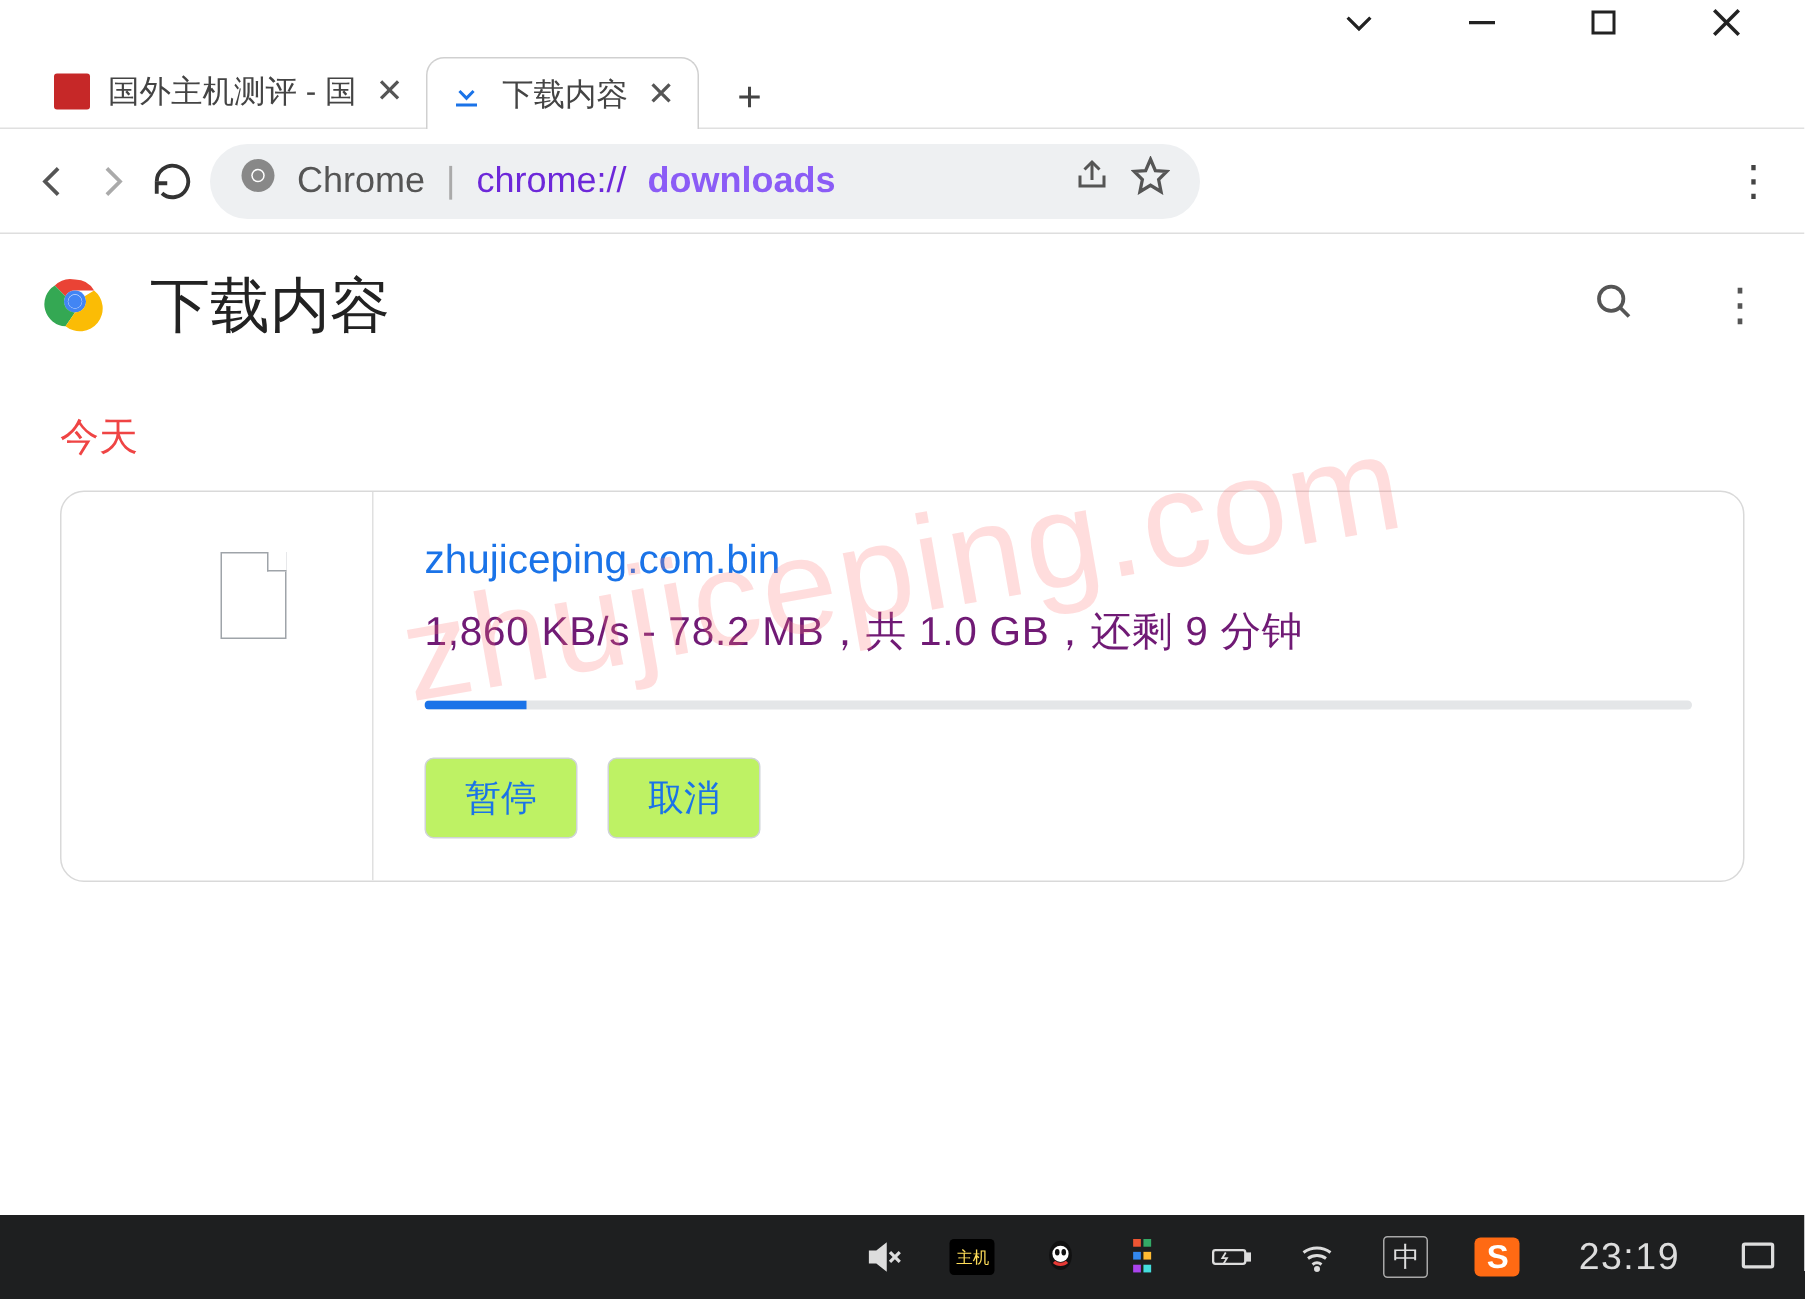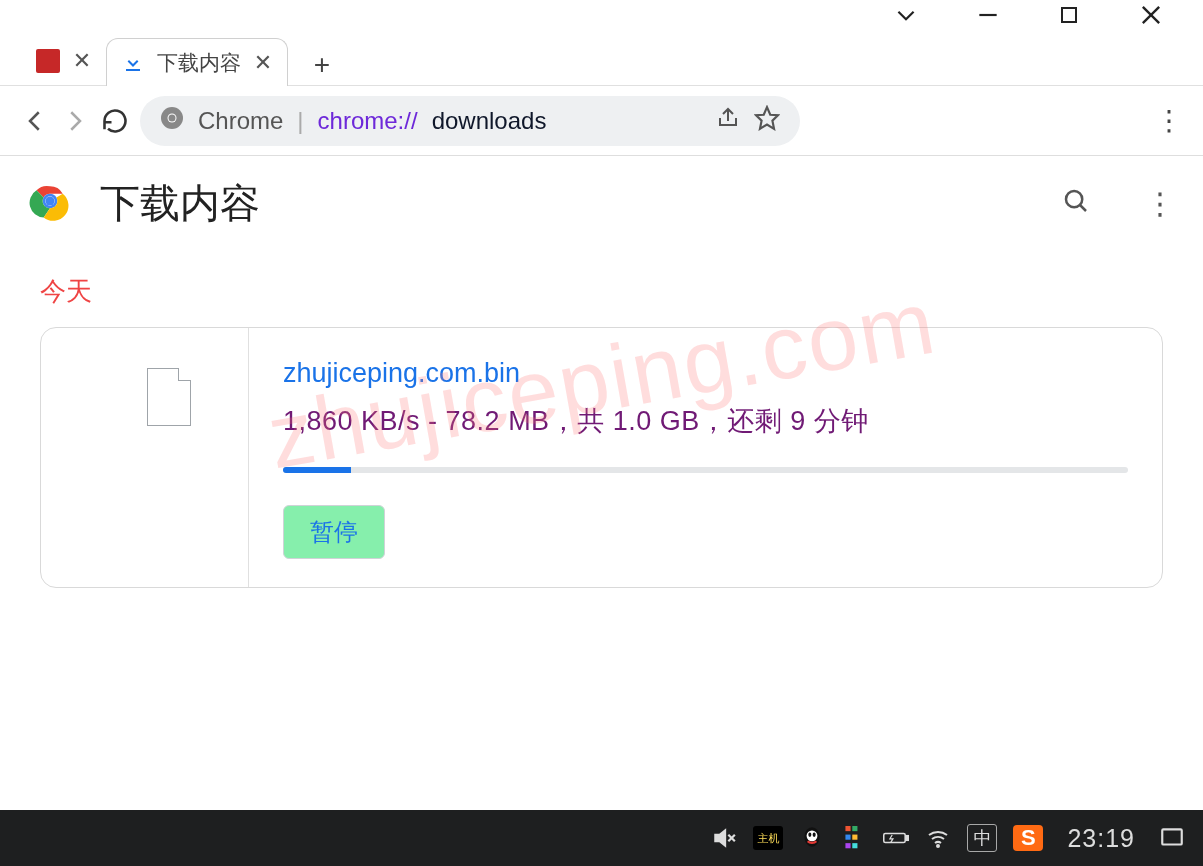--- a/index.html
+++ b/index.html
@@ -90,21 +90,21 @@
     border-radius: 26px;
     display:flex;
     align-items:center;
     padding: 0 20px;
     gap: 14px;
     font-size: 24px;
     color:#555;
   }
   .omnibox .sep { color:#aaa; }
   .omnibox .url-prefix { color:#6d28d9; }
-  .omnibox .url-strong { color:#0f172a; }
+  .omnibox .url-strong { color:#8b5cf6;font-weight:bold; }
   .omnibox .spacer { flex:1; }
   .toolbar .rightmenu { margin-left:auto; font-size:28px; color:#444; }
 
   
   .page-header {
     height: 94px;
     display:flex;
     align-items:center;
     padding: 0 28px;
     gap: 28px;
@@ -149,38 +149,38 @@
     border-bottom:1px solid #9fa4a9;
   }
   .card-body { flex:1; padding: 30px 34px 28px; }
   .fname { color:#1a73e8; font-size:27px; margin-bottom:14px; }
   .furl { color:#6a6f74; font-size:25px; margin-bottom:38px; }
   .fprog { color:#701a75; font-size:27px; margin-bottom:28px; letter-spacing: .5px;}
   .progress-track { height:6px; background:#e4e6e8; border-radius:3px; overflow:hidden; position:relative; margin-bottom:32px;}
   .progress-fill { position:absolute; left:0; top:0; bottom:0; background:#1a73e8; }
   .actions { display:flex; gap:20px; }
   .actions button {
-    background:#86efac; border:1px solid #cfd3d7; color:#1a73e8;
+    background:#bef264; border:1px solid #cfd3d7; color:#1a73e8;
     font-size:24px; padding:10px 26px; border-radius:6px; cursor:pointer;
   }
 
   
   .taskbar {
     position:absolute;
     bottom:0; left:0; right:0;
     height: 56px;
     background:#1e1f20;
     display:flex;
     align-items:center;
     padding: 0 18px;
     gap: 14px;
     color:#ddd;
     font-size: 22px;
   }
-  .taskbar .tray { margin-left:auto; display:flex; align-items:center; gap:16px; }
+  .taskbar .tray { margin-left:auto; display:flex; align-items:center; gap:31px; }
   .tray-icon { width:26px; height:26px; display:flex; align-items:center; justify-content:center; }
   .tray-icon.box { background:#000; color:#ffde59; font-size:11px; border-radius:3px; width:30px; height:24px;}
   .tray-icon.orange { background:#ff6a13; border-radius:4px; width:30px; height:26px; color:#fff; font-weight:bold;}
   .ime { border:1px solid #a8a8a8; padding:1px 5px; border-radius:3px; font-size:18px;}
   .clock { font-size:25px; letter-spacing:1px; margin: 0 8px;}
 
   .chrome-logo-sm { width:24px; height:24px; }
   .chrome-logo-lg { width:44px; height:44px; }
 </style>
 </head>
@@ -210,20 +210,21 @@
         <line x1="19" y1="5" x2="5" y2="19"></line>
       </svg>
   </span>
 </div>
 
 <div class="tabstrip">
   <div class="tab">
     <span class="favicon">
       <span style="width:24px;height:24px;background:#c62828;display:block;border-radius:2px;"></span>
     </span>
+    <span class="label">国外主机测评 - 国</span>
     <span class="close">✕</span>
   </div>
   <div class="tab active">
     <span class="favicon">
       <svg width="24" height="24" viewBox="0 0 24 24" fill="#1a73e8">
           <path d="M12 3v10l-4-4-1.4 1.4L12 16l5.4-5.6L16 9l-4 4V3h0zM5 18h14v2H5z"></path>
         </svg>
     </span>
     <span class="label">下载内容</span>
     <span class="close">✕</span>
@@ -308,20 +309,21 @@
     <div class="file-icon"></div>
   </div>
   <div class="card-body">
     <div class="fname">zhujiceping.com.bin</div>
     <div class="fprog">1,860 KB/s - 78.2 MB，共 1.0 GB，还剩 9 分钟</div>
     <div class="progress-track">
       <div class="progress-fill" style="width:8%"></div>
     </div>
     <div class="actions">
       <button>暂停</button>
+      <button>取消</button>
     </div>
   </div>
 </div>
 
 <div class="taskbar">
   <span class="tray">
     <span class="tray-icon">
       <svg width="26" height="26" viewBox="0 0 24 24" fill="none" stroke="#ddd" stroke-width="2">
           <path d="M4 9h4l5-4v14l-5-4H4z" fill="#ddd"></path>
           <line x1="16" y1="9" x2="22" y2="15"></line>

